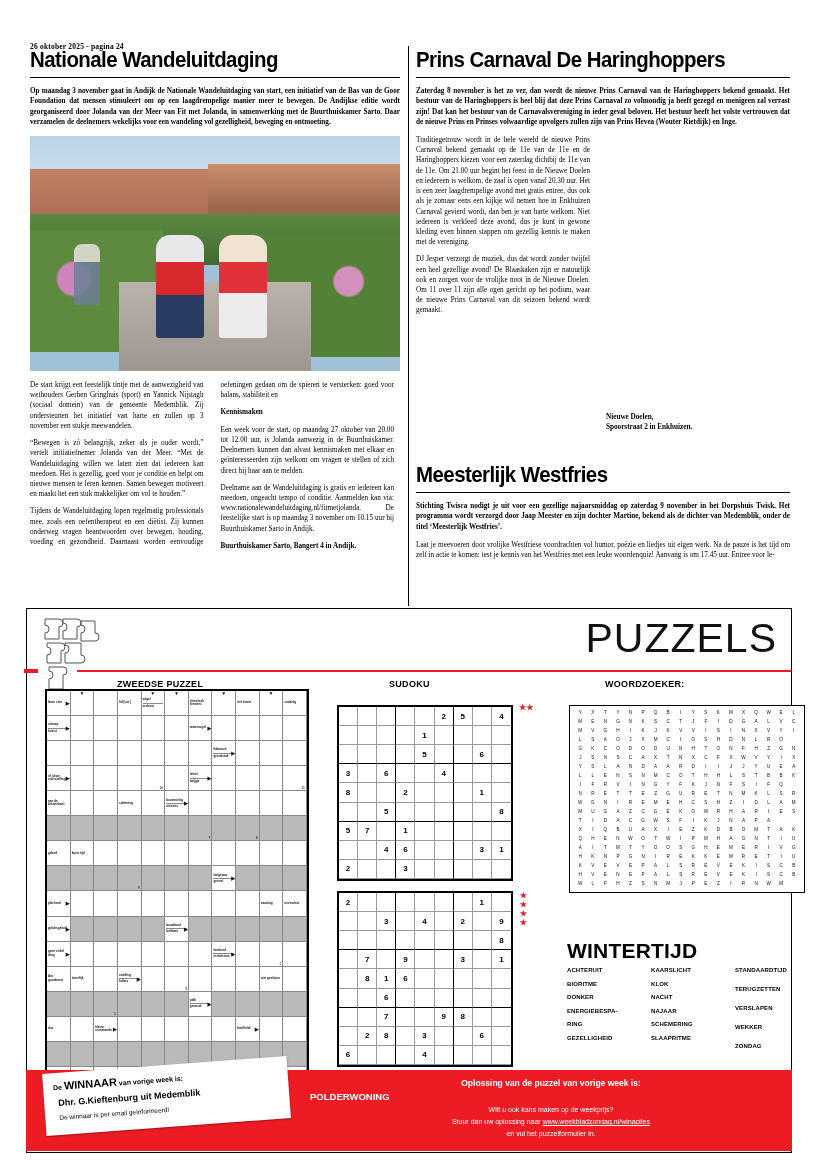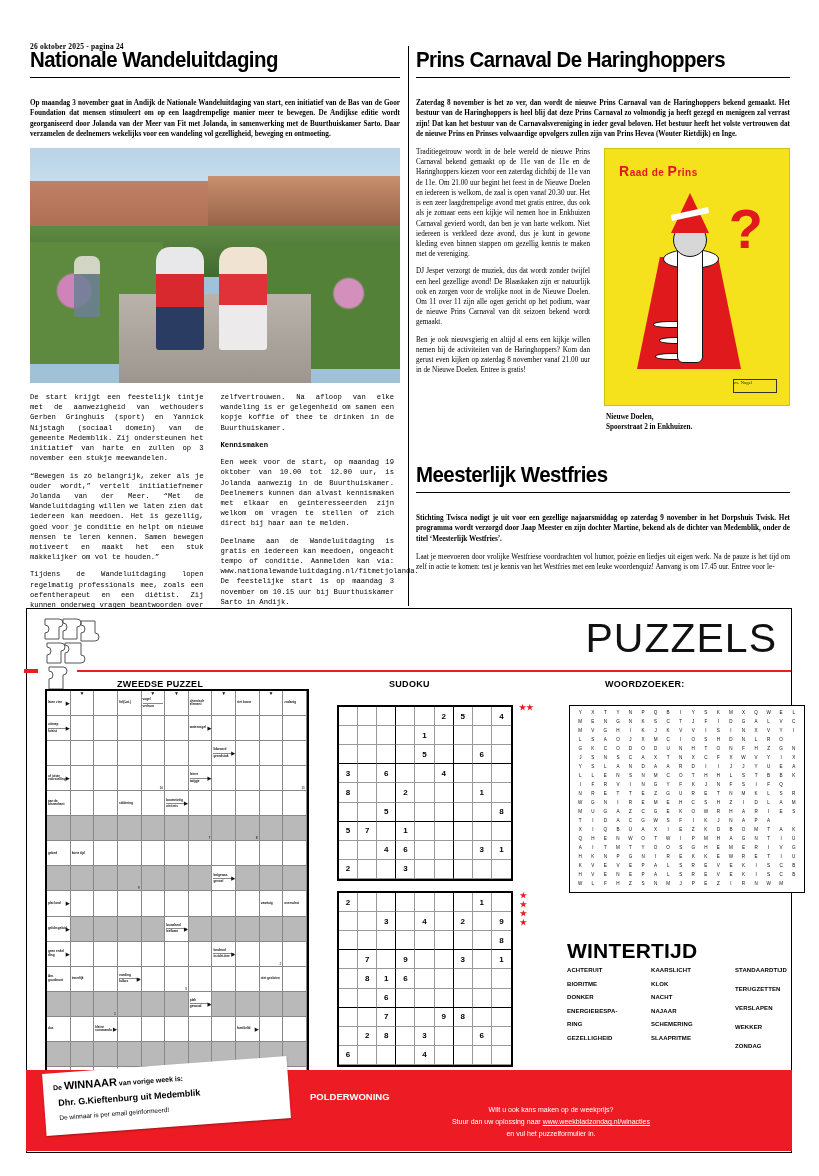--- a/index.html
+++ b/index.html
@@ -30,28 +30,28 @@
   h1.headline {
     font-family:"Liberation Sans", sans-serif;
     font-weight:700; font-size:22px; line-height:1.05;
     margin:8px 0 0 0; letter-spacing:-0.6px;
     transform: scaleX(0.93); transform-origin: left center;
   }
   .rule-under { border-bottom:1px solid #000; margin-top:6px; }
 
   .lead {
     font-weight:700; font-size:7.2px; line-height:1.42;
-    text-align:justify; margin-top:20px;
+    text-align:justify; margin-top:8px;
   }
   .body-txt { font-size:7.2px; line-height:1.42; text-align:justify; }
   .body-txt p { margin:0 6px 7px 0; }
   .sub { font-weight:700; }
   .bold { font-weight:700; }
 
-  .two-col { column-count:2; column-gap:11px;font-family:Liberation Mono, monospace; }
+  .two-col { column-count:2; column-gap:11px; }
 
   
   .photo {
     position:relative; width:370px; height:235px; margin-top:9px;
     overflow:hidden; background:#9fc2d8;
   }
   .photo .sky { position:absolute; left:0; top:0; width:100%; height:34%;
       background: linear-gradient(#b9d4e6, #d8e7f0); }
   .photo .roofs { position:absolute; left:0; top:14%; width:100%; height:24%;
       background: linear-gradient(#c08064, #a96b52); }
@@ -227,54 +227,36 @@
         <div class="path"></div>
         <div class="p3"></div>
         <div class="p1"></div>
         <div class="p2"></div>
       </div>
 
       <div class="two-col body-txt" style="margin-top:9px;">
         <p>De start krijgt een feestelijk tintje met de aanwezigheid van wethouders Gerben Gringhuis (sport) en Yannick Nijstagh (sociaal domein) van de gemeente Medemblik. Zij ondersteunen het initiatief van harte en zullen op 3 november een stukje meewandelen.</p>
         <p>“Bewegen is zó belangrijk, zeker als je ouder wordt,” vertelt initiatiefnemer Jolanda van der Meer. “Met de Wandeluitdaging willen we laten zien dat iedereen kan meedoen. Het is gezellig, goed voor je conditie en helpt om nieuwe mensen te leren kennen. Samen bewegen motiveert en maakt het een stuk makkelijker om vol te houden.”</p>
         <p>Tijdens de Wandeluitdaging lopen regelmatig professionals mee, zoals een oefentherapeut en een diëtist. Zij kunnen onderweg vragen beantwoorden over bewegen, houding, voeding en gezondheid. Daarnaast worden eenvoudige oefeningen gedaan om de spieren te versterken: goed voor balans, stabiliteit en</p>
-        <p>zelfvertrouwen. Na afloop van elke wandeling is er gelegenheid om samen een kopje koffie of thee te drinken in de Buurthuiskamer.</p>
         <p class="sub">Kennismaken</p>
-        <p>Een week voor de start, op maandag 19 oktober van 10.00 tot 12.00 uur, is Jolanda aanwezig in de Buurthuiskamer. Deelnemers kunnen dan alvast kennismaken met elkaar en geïnteresseerden zijn welkom om vragen te stellen of zich direct bij haar aan te melden.</p>
+        <p>Een week voor de start, op maandag 27 oktober van 20.00 tot 12.00 uur, is Jolanda aanwezig in de Buurthuiskamer. Deelnemers kunnen dan alvast kennismaken met elkaar en geïnteresseerden zijn welkom om vragen te stellen of zich direct bij haar aan te melden.</p>
         <p>Deelname aan de Wandeluitdaging is gratis en iedereen kan meedoen, ongeacht tempo of conditie. Aanmelden kan via: www.nationalewandeluitdaging.nl/fitmetjolanda. De feestelijke start is op maandag 3 november om 10.15 uur bij Buurthuiskamer Sarto in Andijk.</p>
         <p class="bold">Buurthuiskamer Sarto, Bangert 4 in Andijk.</p>
       </div>
     </div>
 
     <div class="col-right">
       <h1 class="headline">Prins Carnaval De Haringhoppers</h1>
       <div class="rule-under"></div>
       <div class="lead">Zaterdag 8 november is het zo ver, dan wordt de nieuwe Prins Carnaval van de Haringhoppers bekend gemaakt. Het bestuur van de Haringhoppers is heel blij dat deze Prins Carnaval zo volmondig ja heeft gezegd en menigeen zal verrast zijn! Dat kan het bestuur van de Carnavalsvereniging in ieder geval beloven. Het bestuur heeft het volste vertrouwen dat de nieuwe Prins en Prinses volwaardige opvolgers zullen zijn van Prins Hevea (Wouter Rietdijk) en Inge.</div>
 
-      <div class="poster">
-        <div class="ptitle">
-          <span>R</span><span class="small">aad de </span><span>P</span><span class="small">rins</span>
-        </div>
-        <div class="qm">?</div>
-        <div class="cape"></div>
-        <div class="fish" style="left:48px; top:172px;"></div>
-        <div class="fish" style="left:54px; top:188px;"></div>
-        <div class="fish" style="left:50px; top:204px;"></div>
-        <div class="collar"></div>
-        <div class="robe"></div>
-        <div class="head"></div>
-        <div class="hat"></div>
-        <div class="hatstripe"></div>
-        <div class="sig">m. Nagel</div>
-      </div>
 
       <div class="body-txt" style="width:180px; margin-top:8px;">
         <p>Traditiegetrouw wordt in de hele wereld de nieuwe Prins Carnaval bekend gemaakt op de 11e van de 11e en de Haringhoppers kiezen voor een zaterdag dichtbij de 11e van de 11e. Om 21.00 uur begint het feest in de Nieuwe Doelen en iedereen is welkom, de zaal is open vanaf 20.30 uur. Het is een zeer laagdrempelige avond met gratis entree, dus ook als je zomaar eens een kijkje wil nemen hoe in Enkhuizen Carnaval gevierd wordt, dan ben je van harte welkom. Niet iedereen is verkleed deze avond, dus je kunt in gewone kleding even binnen stappen om gezellig kennis te maken met de vereniging.</p>
         <p>DJ Jesper verzorgt de muziek, dus dat wordt zonder twijfel een heel gezellige avond! De Blaaskaken zijn er natuurlijk ook en zorgen voor de vrolijke noot in de Nieuwe Doelen. Om 11 over 11 zijn alle ogen gericht op het podium, waar de nieuwe Prins Carnaval van dit seizoen bekend wordt gemaakt.</p>
-        <p>Ben je ook nieuwsgierig en altijd al eens een kijkje willen nemen bij de activiteiten van de Haringhoppers? Kom dan gerust even kijken op zaterdag 8 november vanaf 21.00 uur in de Nieuwe Doelen. Entree is gratis!</p>
       </div>
 
       <div class="addr" style="position:absolute; left:190px; top:372px; width:180px;">
         <div>Nieuwe Doelen,</div>
         <div>Spoorstraat 2 in Enkhuizen.</div>
       </div>
 
       <div style="position:absolute; left:0; top:415px; width:374px;">
         <h1 class="headline">Meesterlijk Westfries</h1>
         <div class="rule-under"></div>
@@ -1200,20 +1182,21 @@
           <div>TERUGZETTEN</div>
           <div>VERSLAPEN</div>
           <div>WEKKER</div>
           <div>ZONDAG</div>
         </div>
     </div>
   </div>
 
   <div class="redbar-left"></div>
   <div class="redbar">
+    <div class="sol1">Oplossing van de puzzel van vorige week is:</div>
     <div class="sol2">POLDERWONING</div>
     <div class="sol3">Wilt u ook kans maken op de weekprijs?</div>
     <div class="sol4">
       <span>Stuur dan uw oplossing naar </span><u>www.weekbladzondag.nl/winacties</u>
     </div>
     <div class="sol5">en vul het puzzelformulier in.</div>
   </div>
 
   <div class="winner">
     <div class="w1">

